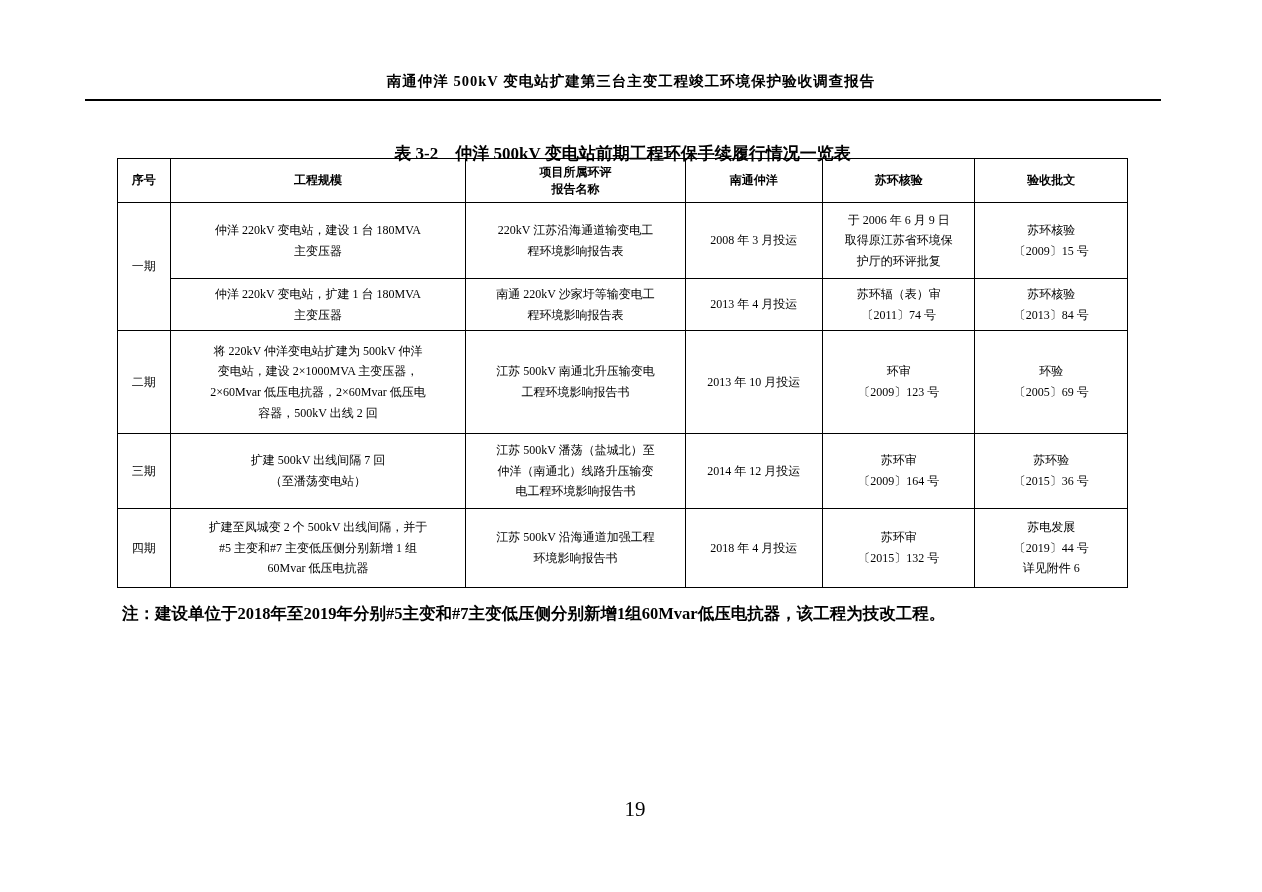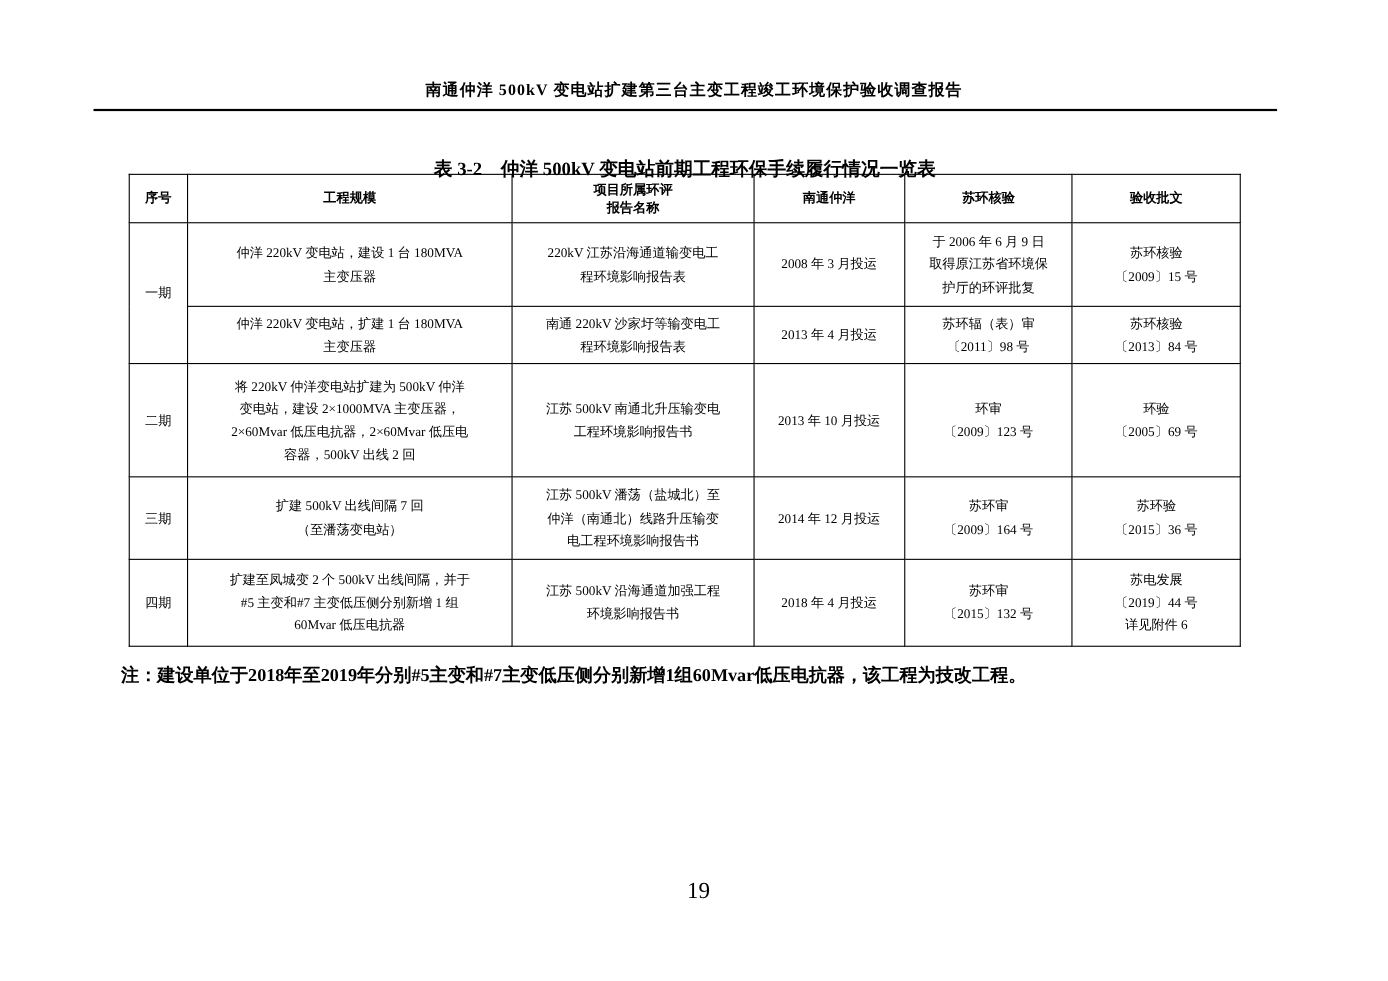--- a/index.html
+++ b/index.html
@@ -73,21 +73,21 @@
   col.c-accept  { width: 15.1%; }
   tr.r-head { height: 44px; }
   tr.r-1a   { height: 76px; }
   tr.r-1b   { height: 52px; }
   tr.r-2    { height: 103px; }
   tr.r-3    { height: 75px; }
   tr.r-4    { height: 79px; }
   .note {
     position: absolute;
     top: 602px;
-    left: 110px;
+    left: 122px;
     width: 1030px;
     font-size: 16.5px;
     font-weight: bold;
     line-height: 1.4;
   }
   .page-number {
     position: absolute;
     top: 797px;
     left: 4px;
     width: 100%;
@@ -135,21 +135,21 @@
       <td>苏环核验
 〔2009〕15 号</td>
     </tr>
     <tr class="r-1b">
       <td>仲洋 220kV 变电站，扩建 1 台 180MVA
 主变压器</td>
       <td>南通 220kV 沙家圩等输变电工
 程环境影响报告表</td>
       <td>2013 年 4 月投运</td>
       <td>苏环辐（表）审
-〔2011〕98 号</td>
+〔2011〕74 号</td>
       <td>苏环核验
 〔2013〕84 号</td>
     </tr>
     <tr class="r-2">
       <td>二期</td>
       <td>将 220kV 仲洋变电站扩建为 500kV 仲洋
 变电站，建设 2×1000MVA 主变压器，
 2×60Mvar 低压电抗器，2×60Mvar 低压电
 容器，500kV 出线 2 回</td>
       <td>江苏 500kV 南通北升压输变电

